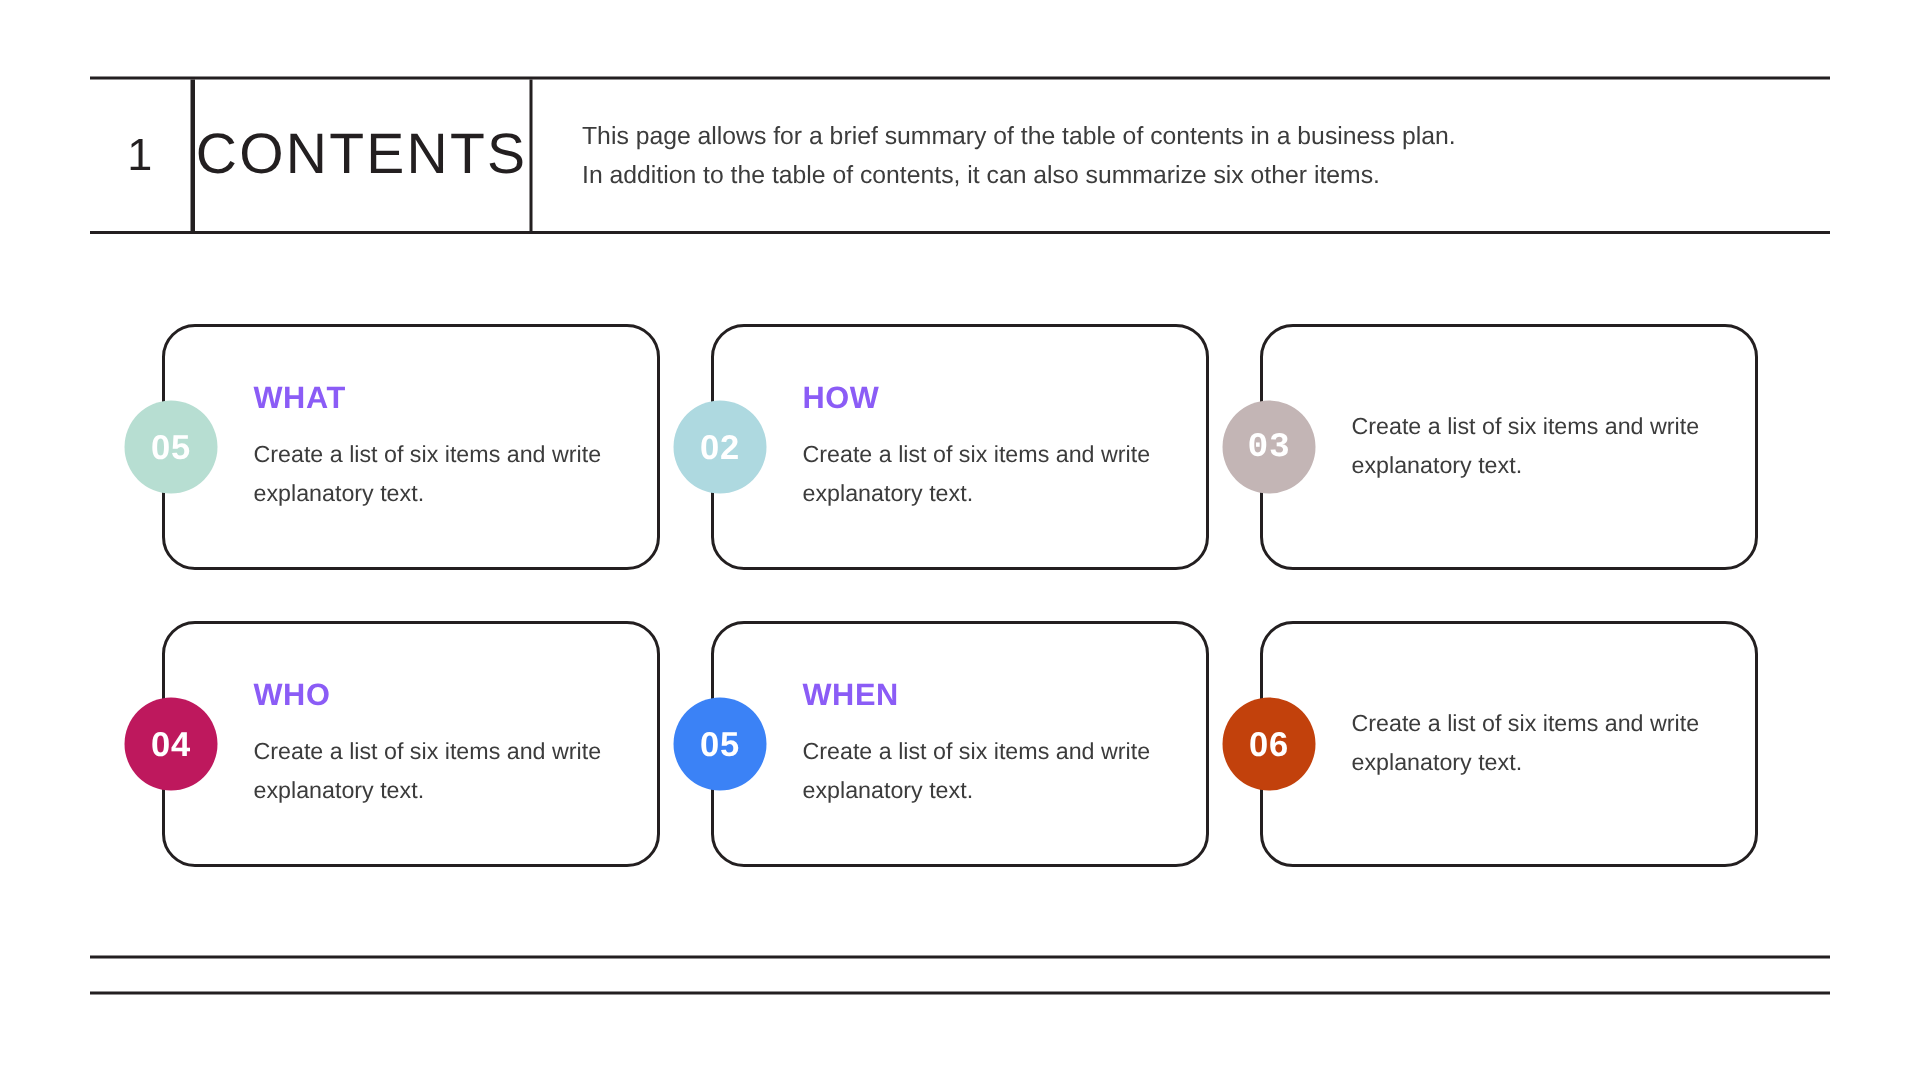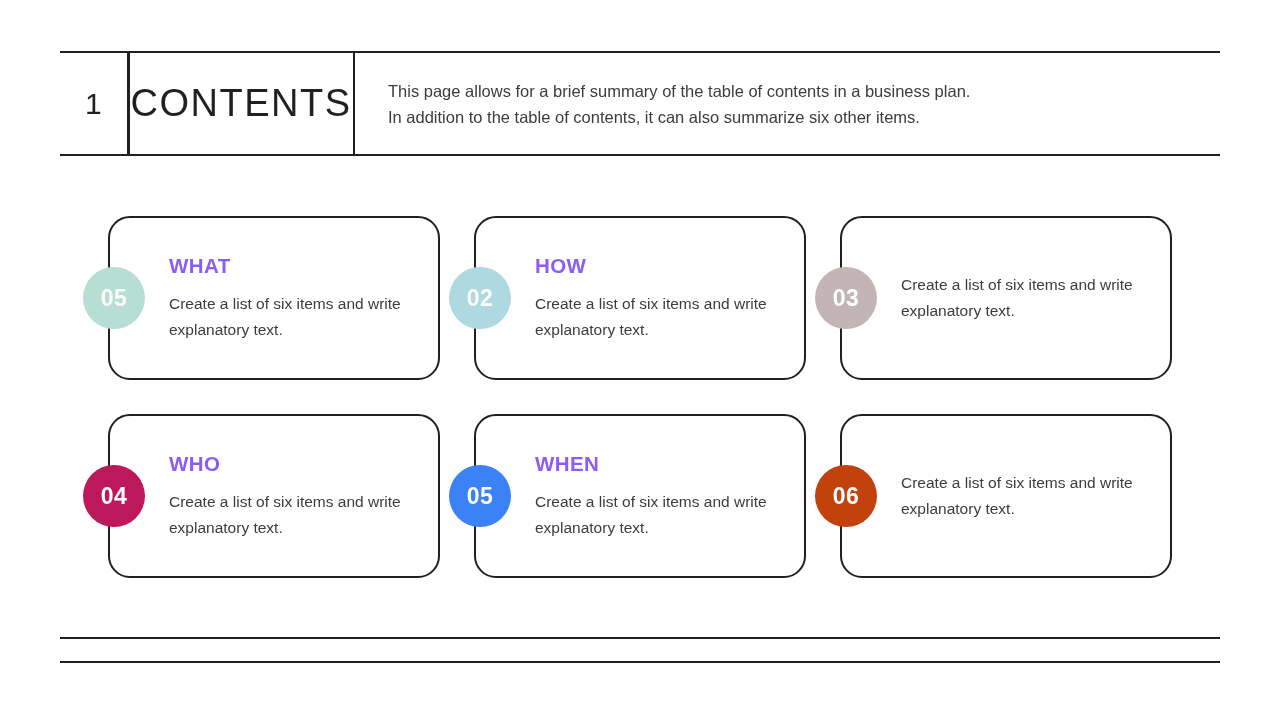--- a/index.html
+++ b/index.html
@@ -159,21 +159,21 @@
     <div class="card-body">Create a list of six items and write explanatory text.</div>
   </div>
 
   <div class="card">
     <div class="badge" style="background: rgb(174, 217, 224);">02</div>
     <div class="card-title">HOW</div>
     <div class="card-body">Create a list of six items and write explanatory text.</div>
   </div>
 
   <div class="card">
-    <div class="badge" style="background: rgb(195, 181, 181);">03</div>
+    <div class="badge" style="background: rgb(195, 181, 181); font-family: Liberation Mono, monospace;">03</div>
     <div class="card-body">Create a list of six items and write explanatory text.</div>
   </div>
 
   <div class="card">
     <div class="badge" style="background: #be185d;">04</div>
     <div class="card-title">WHO</div>
     <div class="card-body">Create a list of six items and write explanatory text.</div>
   </div>
 
   <div class="card">

